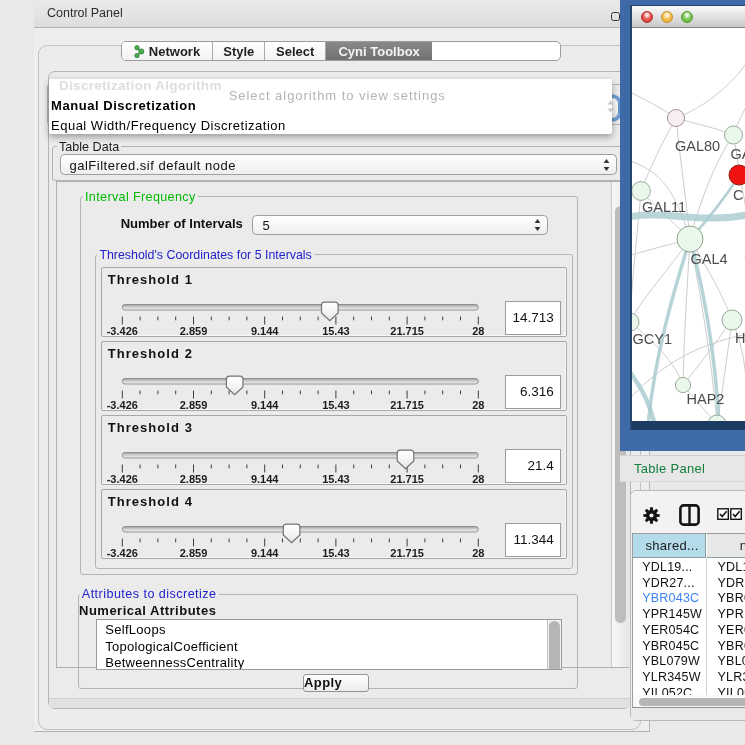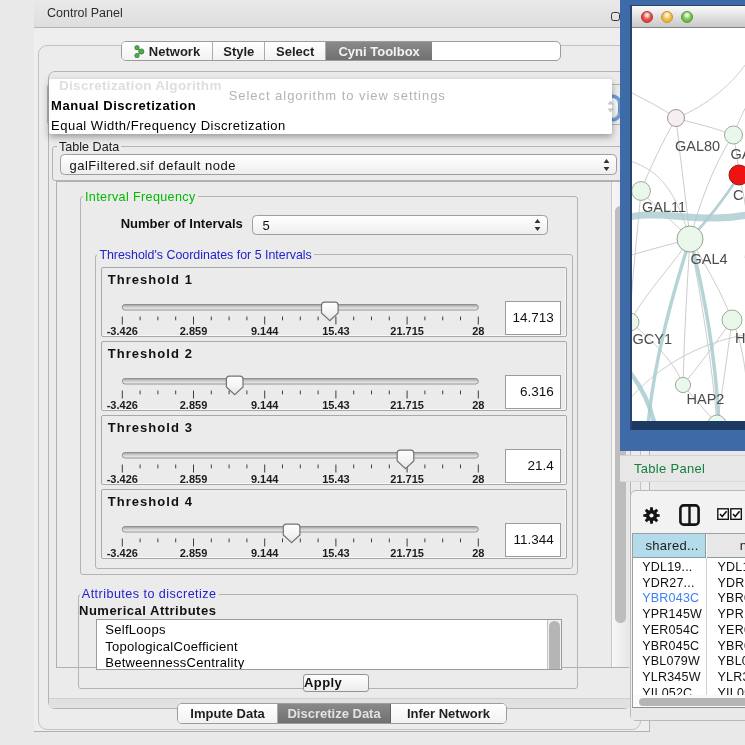--- a/index.html
+++ b/index.html
@@ -293,25 +293,20 @@
 </div>
 <div class="gbox" style="left:43.6px;top:593.5px;width:500px;height:95px"></div>
 <div class="gtitle" style="left:45.8px;top:587.3px;color:#2222cc;letter-spacing:0.45px">Attributes to discretize</div>
 <div class="abs lbl13b" style="left:45px;top:603.4px;letter-spacing:0.5px">Numerical Attributes</div>
 <div class="abs" style="left:61.7px;top:618.9px;width:466.8px;height:50.7px;background:#fff;border:1px solid #9a9a9a;overflow:hidden;font-size:13px;color:#000">
 <div style="padding:2.5px 0 0 8.5px;line-height:16.3px;letter-spacing:0.3px">SelfLoops<br>TopologicalCoefficient<br>BetweennessCentrality</div>
 <div class="abs" style="right:0;top:0;width:14px;height:100%;background:#f0f0f0;border-left:1px solid #c2c2c2"></div>
 <div class="scrollthumb" style="right:1.5px;top:1.5px;width:11px;height:60px;background:#b5b5b5"></div>
 </div>
 <div class="abs" style="left:269px;top:673.9px;width:66px;height:18.2px;background:linear-gradient(#ffffff,#ececec);border:1px solid #949494;border-radius:3px;font-size:13px;font-weight:bold;color:#111;line-height:16px;letter-spacing:0.4px">Apply</div>
-<div class="seg" style="left:142.9px;top:703.3px;width:330.1px;height:20.4px">
-<div style="width:100.9px">Impute Data</div>
-<div class="sel" style="width:113.5px;color:#e2e2e2">Discretize Data</div>
-<div style="width:115.7px">Infer Network</div>
-</div>
 <div class="abs" style="left:610.5px;top:333.5px;width:0;height:0;border-top:3.5px solid transparent;border-bottom:3.5px solid transparent;border-left:4.5px solid #9a9a9a"></div>
 </div>
 <div class="abs" style="left:620px;top:0;width:125px;height:450.5px;background:#3e6aa8"></div>
 <div class="abs" style="left:629.7px;top:4.5px;width:115.3px;height:425px;background:#27436e"></div>
 <div class="abs" style="left:631.5px;top:6px;width:113.5px;height:22px;background:linear-gradient(#fafafa,#c9c9c9);border-bottom:1px solid #828282"></div>
 <div class="abs" style="left:640.8px;top:10.8px;width:12.4px;height:12.4px;border-radius:50%;background:radial-gradient(circle at 50% 28%, rgba(255,255,255,.95) 0, rgba(255,255,255,0) 42%), radial-gradient(circle at 50% 40%, #f8a9a4 0, #e0443c 60%);border:0.8px solid #ad322b"></div>
 <div class="abs" style="left:660.8px;top:10.8px;width:12.4px;height:12.4px;border-radius:50%;background:radial-gradient(circle at 50% 28%, rgba(255,255,255,.95) 0, rgba(255,255,255,0) 42%), radial-gradient(circle at 50% 40%, #fbe2a2 0, #efb73e 60%);border:0.8px solid #c6912a"></div>
 <div class="abs" style="left:680.8px;top:10.8px;width:12.4px;height:12.4px;border-radius:50%;background:radial-gradient(circle at 50% 28%, rgba(255,255,255,.95) 0, rgba(255,255,255,0) 42%), radial-gradient(circle at 50% 40%, #c0e8a8 0, #6cbe44 60%);border:0.8px solid #52982f"></div>
 <div class="abs" style="left:631.5px;top:28px;width:113.5px;height:393px;background:#fff;overflow:hidden">
 <svg width="114" height="394" viewBox="0 0 114 394">

